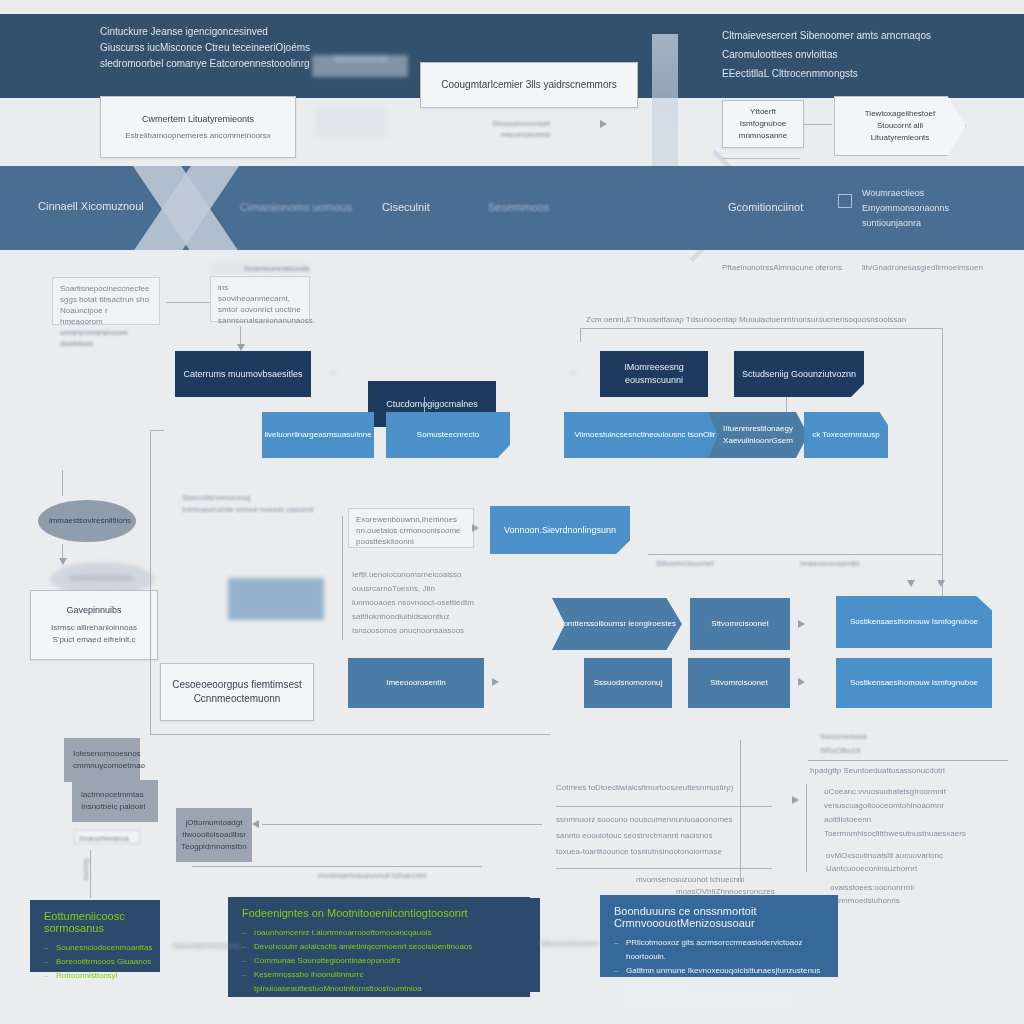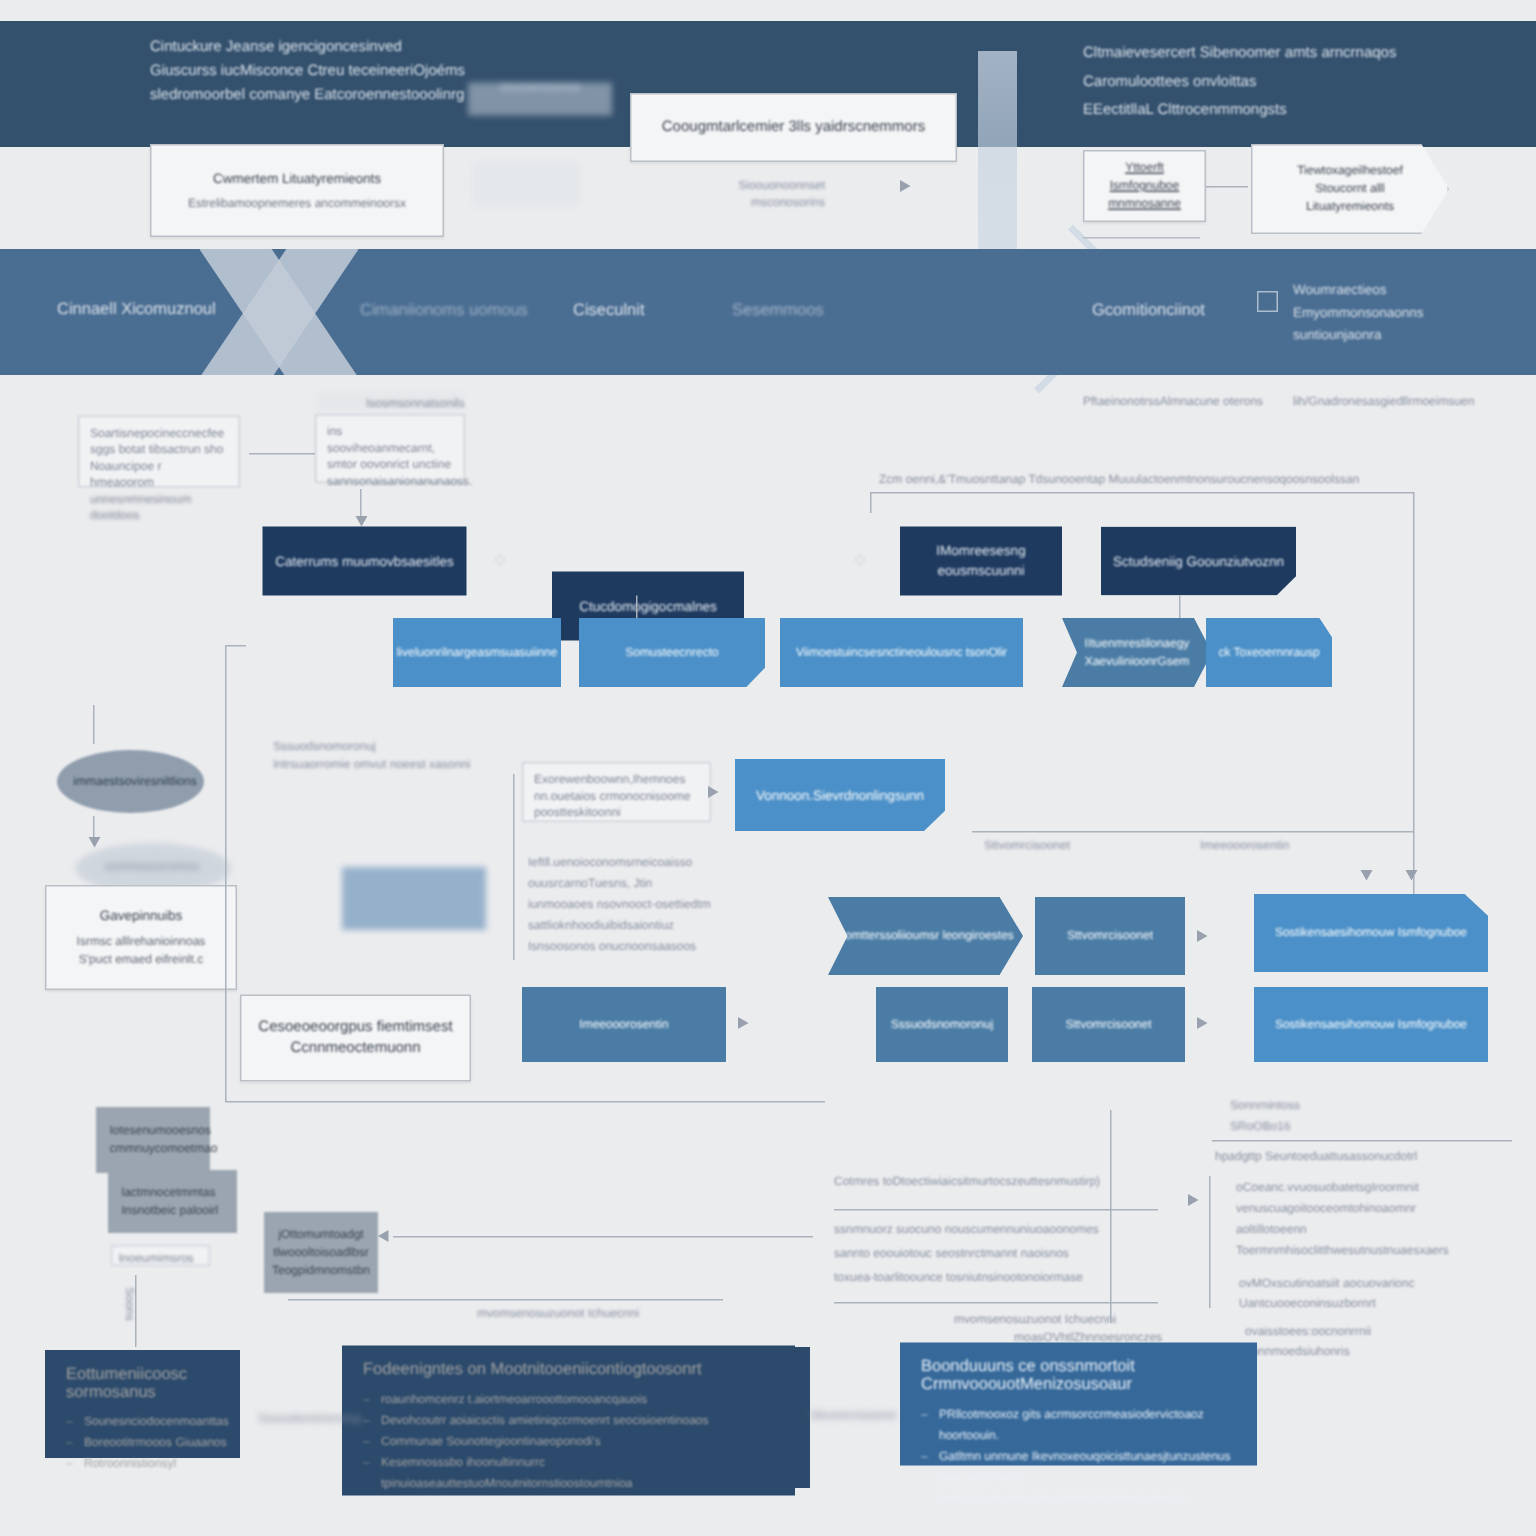--- a/index.html
+++ b/index.html
@@ -64,21 +64,21 @@
          padding: 4px 6px; }
 
   .box-white {
     background: #f4f5f6; border: 1px solid #b9c0c8; color: #3a4450;
     box-shadow: 0 1px 2px rgba(0,0,0,.08);
   }
   .box-navy  { background: #1e3a5f; color: #e7edf4; }
   .box-blue  { background: #4b90c8; color: #ffffff; }
   .box-blue-d{ background: #4a7ca5; color: #ffffff; }
   .box-grey  { background: #9aa5b1; color: #3c454f; }
-  .box-panel { background: #2c4a6b; color: #a3a3a3; align-items: flex-start;
+  .box-panel { background: #2c4a6b; color: #84cc16; align-items: flex-start;
                justify-content: flex-start; text-align: left; padding: 10px 14px; }
   .box-panel-lt { background: #36699a; color: #eaf1f8; align-items: flex-start;
                justify-content: flex-start; text-align: left; padding: 10px 14px; }
 
   .chev-r { clip-path: polygon(0 0, 86% 0, 100% 50%, 86% 100%, 0 100%); }
   .chev-lr{ clip-path: polygon(0 0, 88% 0, 100% 50%, 88% 100%, 0 100%, 10% 50%); }
   .corner { clip-path: polygon(0 0, 100% 0, 100% 72%, 90% 100%, 0 100%); }
   .corner-tr { clip-path: polygon(0 0, 90% 0, 100% 28%, 100% 100%, 0 100%); }
 
   .ellipse { position: absolute; border-radius: 50%; background: #8f9dad; }
@@ -141,21 +141,21 @@
     <div class="t9 blur">Cwmertem Lituatyremieonts</div>
     <div class="t8 blur" style="margin-top:4px;color:#6d7682;">Estrelibamoopnemeres ancommeinoorsx</div>
   </div>
 
   <div class="blur3" style="position:absolute;left:315px;top:108px;width:72px;height:30px;background:#e3e6ea;border-radius:3px;"></div>
 
   <div class="box box-white" style="left:420px;top:62px;width:218px;height:46px;">
     <div class="t10 blur">Coougmtarlcemier 3lls yaidrscnemmors</div>
   </div>
 
-  <div class="box box-white" style="left:722px;top:100px;width:82px;height:48px;line-height:11px;text-decoration:underline;">
+  <div class="box box-white" style="left:722px;top:100px;width:82px;height:48px;line-height:11px;">
     <div class="t8 blur">Yttoerft</div>
     <div class="t8 blur">Ismfognuboe</div>
     <div class="t8 blur">mnmnosanne</div>
   </div>
 
   <div class="ln ln-h" style="left:804px;top:124px;width:28px;"></div>
 
   <div class="box box-white chev-r" style="left:834px;top:96px;width:132px;height:60px;">
     <div class="t8 blur">Tiewtoxageilhestoef</div>
     <div class="t8 blur">Stoucornt alll</div>
@@ -228,21 +228,21 @@
   <div class="ln ln-v" style="left:786px;top:397px;height:16px;"></div>
   <div class="blur2 note" style="left:330px;top:368px;">⁘</div>
   <div class="blur2 note" style="left:570px;top:368px;">⁘</div>
 
   <div class="box box-blue" style="left:262px;top:412px;width:112px;height:46px;">
     <span class="t8 blur">liveluonrilnargeasmsuasuiinne</span>
   </div>
   <div class="box box-blue corner" style="left:386px;top:412px;width:124px;height:46px;">
     <span class="t8 blur">Somusteecnrecto</span>
   </div>
-  <div class="box box-blue" style="left:520px;top:412px;width:162px;height:46px;">
+  <div class="box box-blue" style="left:564px;top:412px;width:162px;height:46px;">
     <span class="t8 blur">Viimoestuincsesnctineoulousnc tsonOlir</span>
   </div>
   <div class="box box-blue-d chev-lr" style="left:708px;top:412px;width:100px;height:46px;">
     <span class="t8 blur">IItuenmrestilonaegy XaevulinioonrGsem</span>
   </div>
   <div class="box box-blue corner-tr" style="left:804px;top:412px;width:84px;height:46px;">
     <span class="t8 blur">ck  Toxeoernnrausp</span>
   </div>
 
   <div class="ln ln-h" style="left:580px;top:328px;width:362px;"></div>

